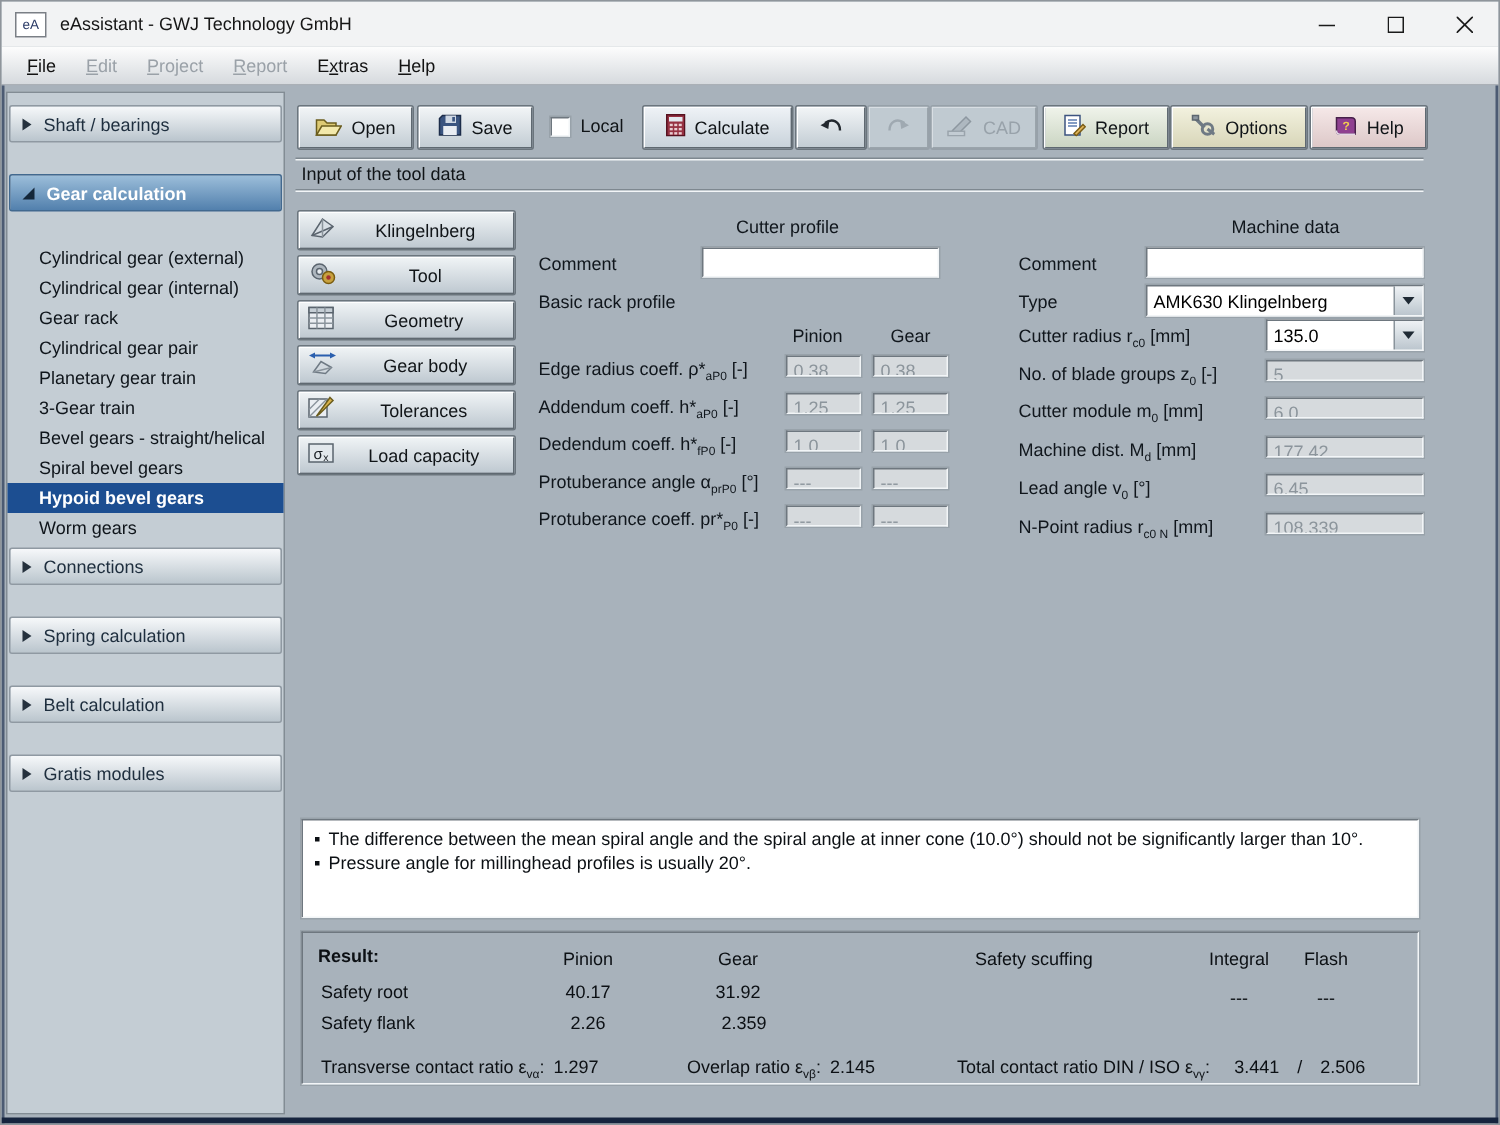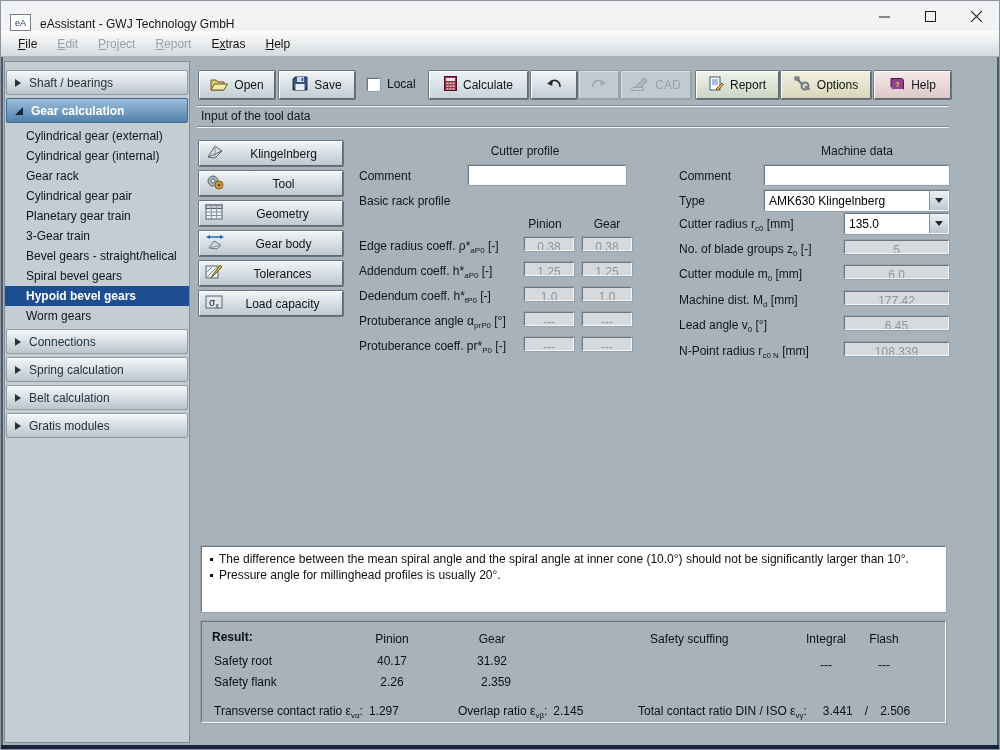--- a/index.html
+++ b/index.html
@@ -1,40 +1,40 @@
 <!DOCTYPE html>
 <html><head>
 <meta charset="utf-8">
 <style>
   * { margin:0; padding:0; box-sizing:border-box; font-family:"Liberation Sans","DejaVu Sans",sans-serif; }
   body { background:#ffffff; }
   #window { position:relative; width:1000px; height:750px; background:#a8b2bb; overflow:hidden; border:1px solid #8f959b; }
 
   
-  .titlebar { position:absolute; top:0; left:0; right:0; height:30px; background:#f2f3f4; display:flex; align-items:flex-end; padding-left:9px; }
+  .titlebar { position:absolute; top:0; left:0; right:0; height:30px; background:#f2f3f4; display:flex; align-items:center; padding-left:9px; }
   .app-icon { width:21px; height:17px; border:1px solid #7a7f85; background:#ffffff; font-size:9px; color:#2a3a66; display:flex; align-items:center; justify-content:center; }
   .title-text { margin-left:9px; font-size:12px; color:#161616; }
   .win-controls { margin-left:auto; display:flex; height:100%; }
   .win-btn { width:46px; height:100%; display:flex; align-items:center; justify-content:center; }
 
   
   .menubar { position:absolute; top:30px; left:0; right:0; height:26px; background:linear-gradient(#fdfdfd,#d6dade); border-bottom:1px solid #aab0b6; display:flex; align-items:center; padding-left:7px; }
   .menu-item { font-size:12px; color:#121212; padding:4px 10px; }
   .menu-item.disabled { color:#9aa1a8; }
   .menu-item .key { text-decoration:underline; }
 
   
   .app-body { position:absolute; top:56px; left:0; right:0; bottom:0; background:#a8b2bb; }
   .frame-left  { position:absolute; top:56px; bottom:0; left:0; width:2px; background:#4c5b73; }
   .frame-right { position:absolute; top:56px; bottom:0; right:0; width:2px; background:#4c5b73; }
   .frame-bottom{ position:absolute; bottom:0; left:0; right:0; height:4px; background:#16243e; }
 
   
   .sidebar { position:absolute; left:3px; top:4px; bottom:6px; width:186px; background:#c4cdd4; border:1px solid #828c94; padding-top:8px; }
-  .side-header { height:25px; margin:0 1px 3px 1px; background:linear-gradient(#f6f8fa,#bac5cd); border:1px solid #8f99a2; border-radius:2px; display:flex; align-items:center; padding-left:8px; gap:8px; font-size:12px; color:#1e2e3e; }
+  .side-header { height:25px; margin:0 1px 21px 1px; background:linear-gradient(#f6f8fa,#bac5cd); border:1px solid #8f99a2; border-radius:2px; display:flex; align-items:center; padding-left:8px; gap:8px; font-size:12px; color:#1e2e3e; }
   .side-header.expanded { background:linear-gradient(#9cbeda,#5280ad); border-color:#42698f; color:#ffffff; font-weight:bold; }
   .tri-right { width:0; height:0; border-top:4px solid transparent; border-bottom:4px solid transparent; border-left:6px solid #25313d; }
   .tri-open  { width:0; height:0; border-left:8px solid transparent; border-bottom:8px solid #14273a; }
   .side-item { height:20px; display:flex; align-items:center; padding-left:21px; font-size:12px; color:#0f151b; }
   .side-item.selected { background:#1c4e91; color:#ffffff; font-weight:bold; }
   .side-gap { height:3px; }
 
   
   .content { position:absolute; left:194px; top:4px; right:2px; bottom:4px; }
 
@@ -54,21 +54,21 @@
 
   .nav-btn { position:absolute; left:4px; width:144px; height:25px; display:flex; align-items:center;
              background:linear-gradient(#eff3f5,#bfc9d1); border:1px solid; border-color:#ffffff #5f6971 #5f6971 #ffffff;
              box-shadow:0 0 0 1px #6b757d; border-radius:1px; font-size:12px; color:#101417; padding-left:5px; }
   .nav-btn .nav-label { flex:1; text-align:center; }
 
   .group-title { position:absolute; width:180px; text-align:center; font-size:12px; color:#10161c; }
   .flabel { position:absolute; font-size:12px; color:#10161c; white-space:nowrap; }
   sub { font-size:8px; }
   .field { position:absolute; height:14px; font-size:12px; padding:2px 4px 0 4px; background:#ffffff; color:#000;
-           border:1px solid; border-color:#6e777f #f2f5f7 #f2f5f7 #6e777f; box-shadow:0 0 0 1px #98a2aa; overflow:hidden;text-align:center; }
+           border:1px solid; border-color:#6e777f #f2f5f7 #f2f5f7 #6e777f; box-shadow:0 0 0 1px #98a2aa; overflow:hidden; }
   .field.disabled { background:#d6dadd; color:#8c959c; }
   .combo { position:absolute; height:21px; background:#ffffff; border:1px solid; border-color:#6e777f #f2f5f7 #f2f5f7 #6e777f;
            box-shadow:0 0 0 1px #98a2aa; display:flex; align-items:center; }
   .combo-text { flex:1; font-size:12px; color:#000; padding-left:4px; white-space:nowrap; overflow:hidden; }
   .combo-btn { width:19px; height:100%; background:linear-gradient(#eef2f5,#bcc6ce); border-left:1px solid #8a949c; display:flex; align-items:center; justify-content:center; }
   .tri-down { width:0; height:0; border-left:4px solid transparent; border-right:4px solid transparent; border-top:5px solid #1f2a34; }
   input.text-input { position:absolute; height:20px; font-size:12px; padding:0 4px; background:#ffffff; color:#000;
            border:1px solid; border-color:#6e777f #f2f5f7 #f2f5f7 #6e777f; box-shadow:0 0 0 1px #98a2aa; outline:none; }
 
   .notes-panel { position:absolute; left:6px; top:485px; width:745px; height:66px; background:#ffffff;

